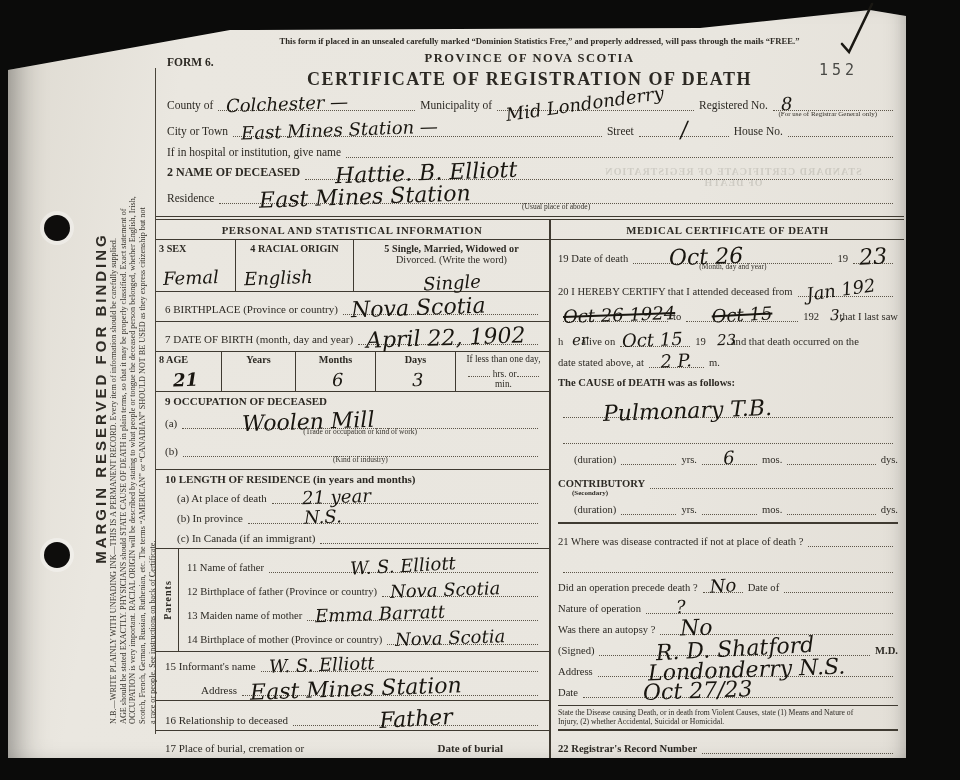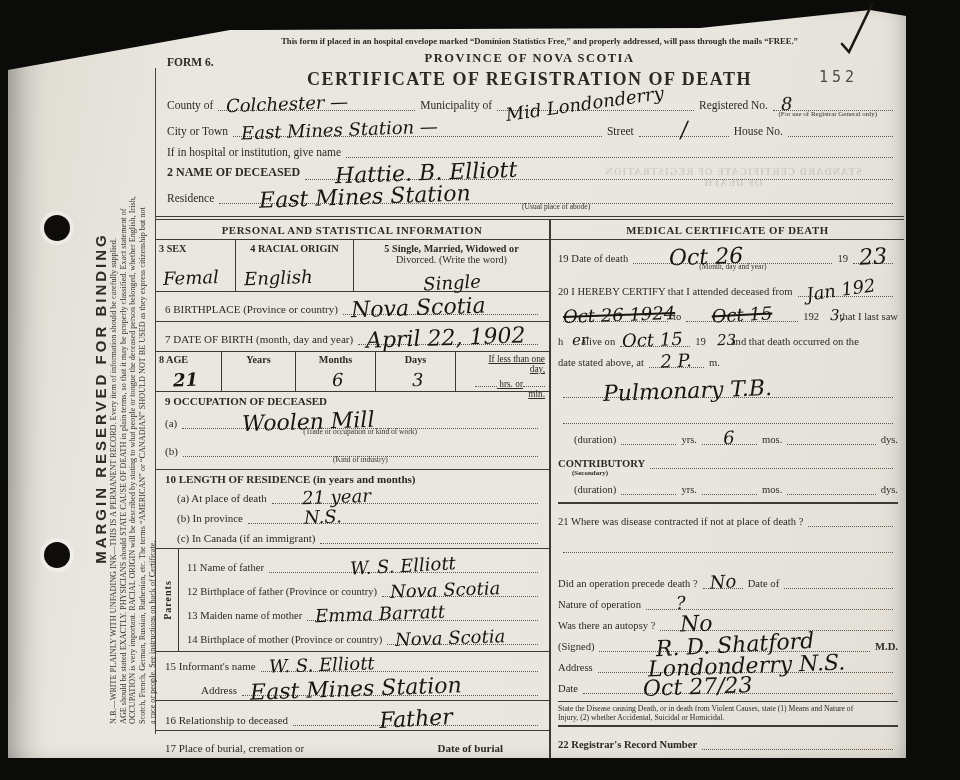--- a/index.html
+++ b/index.html
@@ -31,21 +31,21 @@
     transform:rotate(-90deg); transform-origin:0 0;
     font-size:8.2px; line-height:9.7px; color:#35322b;
   }
 
   .form { position:absolute; left:147px; top:14px; width:749px; }
   .form-border { position:absolute; left:0; top:46px; height:666px; border-left:1.5px solid #49443a; }
 
   .mail-notice { text-align:center; font-size:8.6px; font-weight:bold; color:#2c2923; margin:14px 70px 0 90px; line-height:10px; }
   .hdr { position:relative; margin-top:5px; }
   .form-no { position:absolute; left:12px; top:5px; font-size:11.5px; font-weight:bold; }
-  .stamp { position:absolute; right:46px; top:17px; font-family:"DejaVu Sans Mono", monospace; font-size:15px; letter-spacing:4px; color:#4a4a46; }
+  .stamp { position:absolute; right:46px; top:10px; font-family:"DejaVu Sans Mono", monospace; font-size:15px; letter-spacing:4px; color:#4a4a46; }
   .province { text-align:center; font-size:12.5px; font-weight:bold; letter-spacing:1.5px; }
   .title { text-align:center; font-size:18px; font-weight:bold; letter-spacing:1.5px; margin-top:3px; }
 
   .place { margin-top:3px; padding:0 6px 0 12px; font-size:11.5px; }
   .row { display:flex; align-items:flex-end; margin-top:7px; }
   .lbl { white-space:nowrap; }
   .b { font-weight:bold; }
   .fill { flex:1 1 auto; border-bottom:1.3px dotted #5d5649; position:relative; height:14px; min-width:22px; margin:0 5px; }
   .fw40{flex:0 0 40px;} .fw55{flex:0 0 55px;} .fw70{flex:0 0 70px;} .fw90{flex:0 0 90px;} .fw105{flex:0 0 105px;} .fw120{flex:0 0 120px;}
   .hw {
@@ -71,21 +71,21 @@
   .cells { display:flex; border-bottom:1.3px solid #3f3a31; height:52px; }
   .cell { position:relative; padding:3px 4px; font-size:10.2px; }
   .cell + .cell { border-left:1.3px solid #3f3a31; }
   .c-sex { width:80px; } .c-racial { width:118px; text-align:center; } .c-marital { flex:1; text-align:center; line-height:11px; }
   .cell .hw { bottom:3px; }
 
   .frow { display:flex; align-items:flex-end; padding:3px 6px 6px 10px; border-bottom:1.3px solid #3f3a31; min-height:30px; }
   .agerow { display:flex; border-bottom:1.3px solid #3f3a31; height:40px; font-size:10.2px; }
   .acell { position:relative; padding:2px 4px; text-align:center; }
   .acell + .acell { border-left:1.3px solid #3f3a31; }
-  .a-age { width:66px; text-align:left; font-weight:bold; } .a-years{width:74px;} .a-months{width:80px;} .a-days{width:80px;} .a-less{flex:1; font-size:9.3px; text-align:right; padding-left:16px;text-decoration:underline;}
+  .a-age { width:66px; text-align:left; font-weight:bold; } .a-years{width:74px;} .a-months{width:80px;} .a-days{width:80px;} .a-less{flex:1; font-size:9.3px; text-align:center; padding-left:6px;}
   .acell .hw { left:18px; bottom:1px; }
   .mini-fill { display:inline-block; width:22px; border-bottom:1px dotted #5d5649; height:9px; }
 
   .block { border-bottom:1.3px solid #3f3a31; padding:3px 6px 4px 10px; }
   .bhead { font-weight:bold; font-size:11px; }
   .indent { padding-left:12px;margin-top:6px; }
 
   .parents { display:flex; border-bottom:1.3px solid #3f3a31; }
   .pv { width:24px; border-right:1.3px solid #3f3a31; position:relative; }
   .pv span { position:absolute; left:50%; top:50%; transform:translate(-50%,-50%) rotate(-90deg); font-size:10px; font-weight:bold; letter-spacing:1px; }
@@ -119,21 +119,21 @@
     <div>OCCUPATION is very important.   RACIAL ORIGIN will be described by stating to what people or tongue the deceased person belonged, whether English, Irish,</div>
     <div>Scotch, French, German, Russian, Ruthenian, etc.   The terms “AMERICAN” or “CANADIAN” SHOULD NOT BE USED as they express citizenship but not</div>
     <div>a race or people.   See instructions on back of Certificate.</div>
   </div>
 
   <div class="ghost">STANDARD CERTIFICATE OF REGISTRATION<br>OF DEATH</div>
 
   <div class="form">
     <div class="form-border"></div>
 
-    <div class="mail-notice">This form if placed in an hospital envelope marked “Dominion Statistics Free,” and properly addressed, will pass through the mails “FREE.”</div>
+    <div class="mail-notice">This form if placed in an unsealed carefully marked “Dominion Statistics Free,” and properly addressed, will pass through the mails “FREE.”</div>
 
     <div class="hdr">
       <span class="form-no">FORM 6.</span>
       <span class="stamp">152</span>
       <div class="province">PROVINCE  OF  NOVA  SCOTIA</div>
       <div class="title">CERTIFICATE  OF  REGISTRATION  OF  DEATH</div>
     </div>
 
     <div class="place">
       <div class="row">
@@ -399,20 +399,23 @@
           <span class="lbl">and that death occurred on the</span>
         </div>
         <div class="mrow">
           <span class="lbl">date stated above, at</span>
           <span class="fill fw55">
               <span class="hw lg c">2 P.</span>
             </span>
           <span class="lbl">m.</span>
         </div>
 
+        <div class="mrow" style="margin-top:9px;">
+          <span class="lbl b">The CAUSE of DEATH was as follows:</span>
+        </div>
         <div class="mrow" style="margin-top:16px;">
           <span class="fill">
               <span class="hw xl" style="left:40px;">Pulmonary T.B.</span>
             </span>
         </div>
         <div class="mrow" style="margin-top:12px;">
           <span class="fill"></span>
         </div>
         <div class="mrow">
           <span class="lbl" style="padding-left:16px;">(duration)</span>
@@ -445,21 +448,21 @@
         <div class="hr2"></div>
 
         <div class="mrow" style="margin-top:9px;">
           <span class="lbl">21 Where was disease contracted if not at place of death ?</span>
           <span class="fill"></span>
         </div>
         <div class="mrow" style="margin-top:12px;">
           <span class="fill"></span>
         </div>
 
-        <div class="mrow" style="margin-top:22px;">
+        <div class="mrow" style="margin-top:6px;">
           <span class="lbl">Did an operation precede death ?</span>
           <span class="fill fw40">
               <span class="hw lg c">No</span>
             </span>
           <span class="lbl">Date of</span>
           <span class="fill"></span>
         </div>
         <div class="mrow">
           <span class="lbl">Nature of operation</span>
           <span class="fill">

